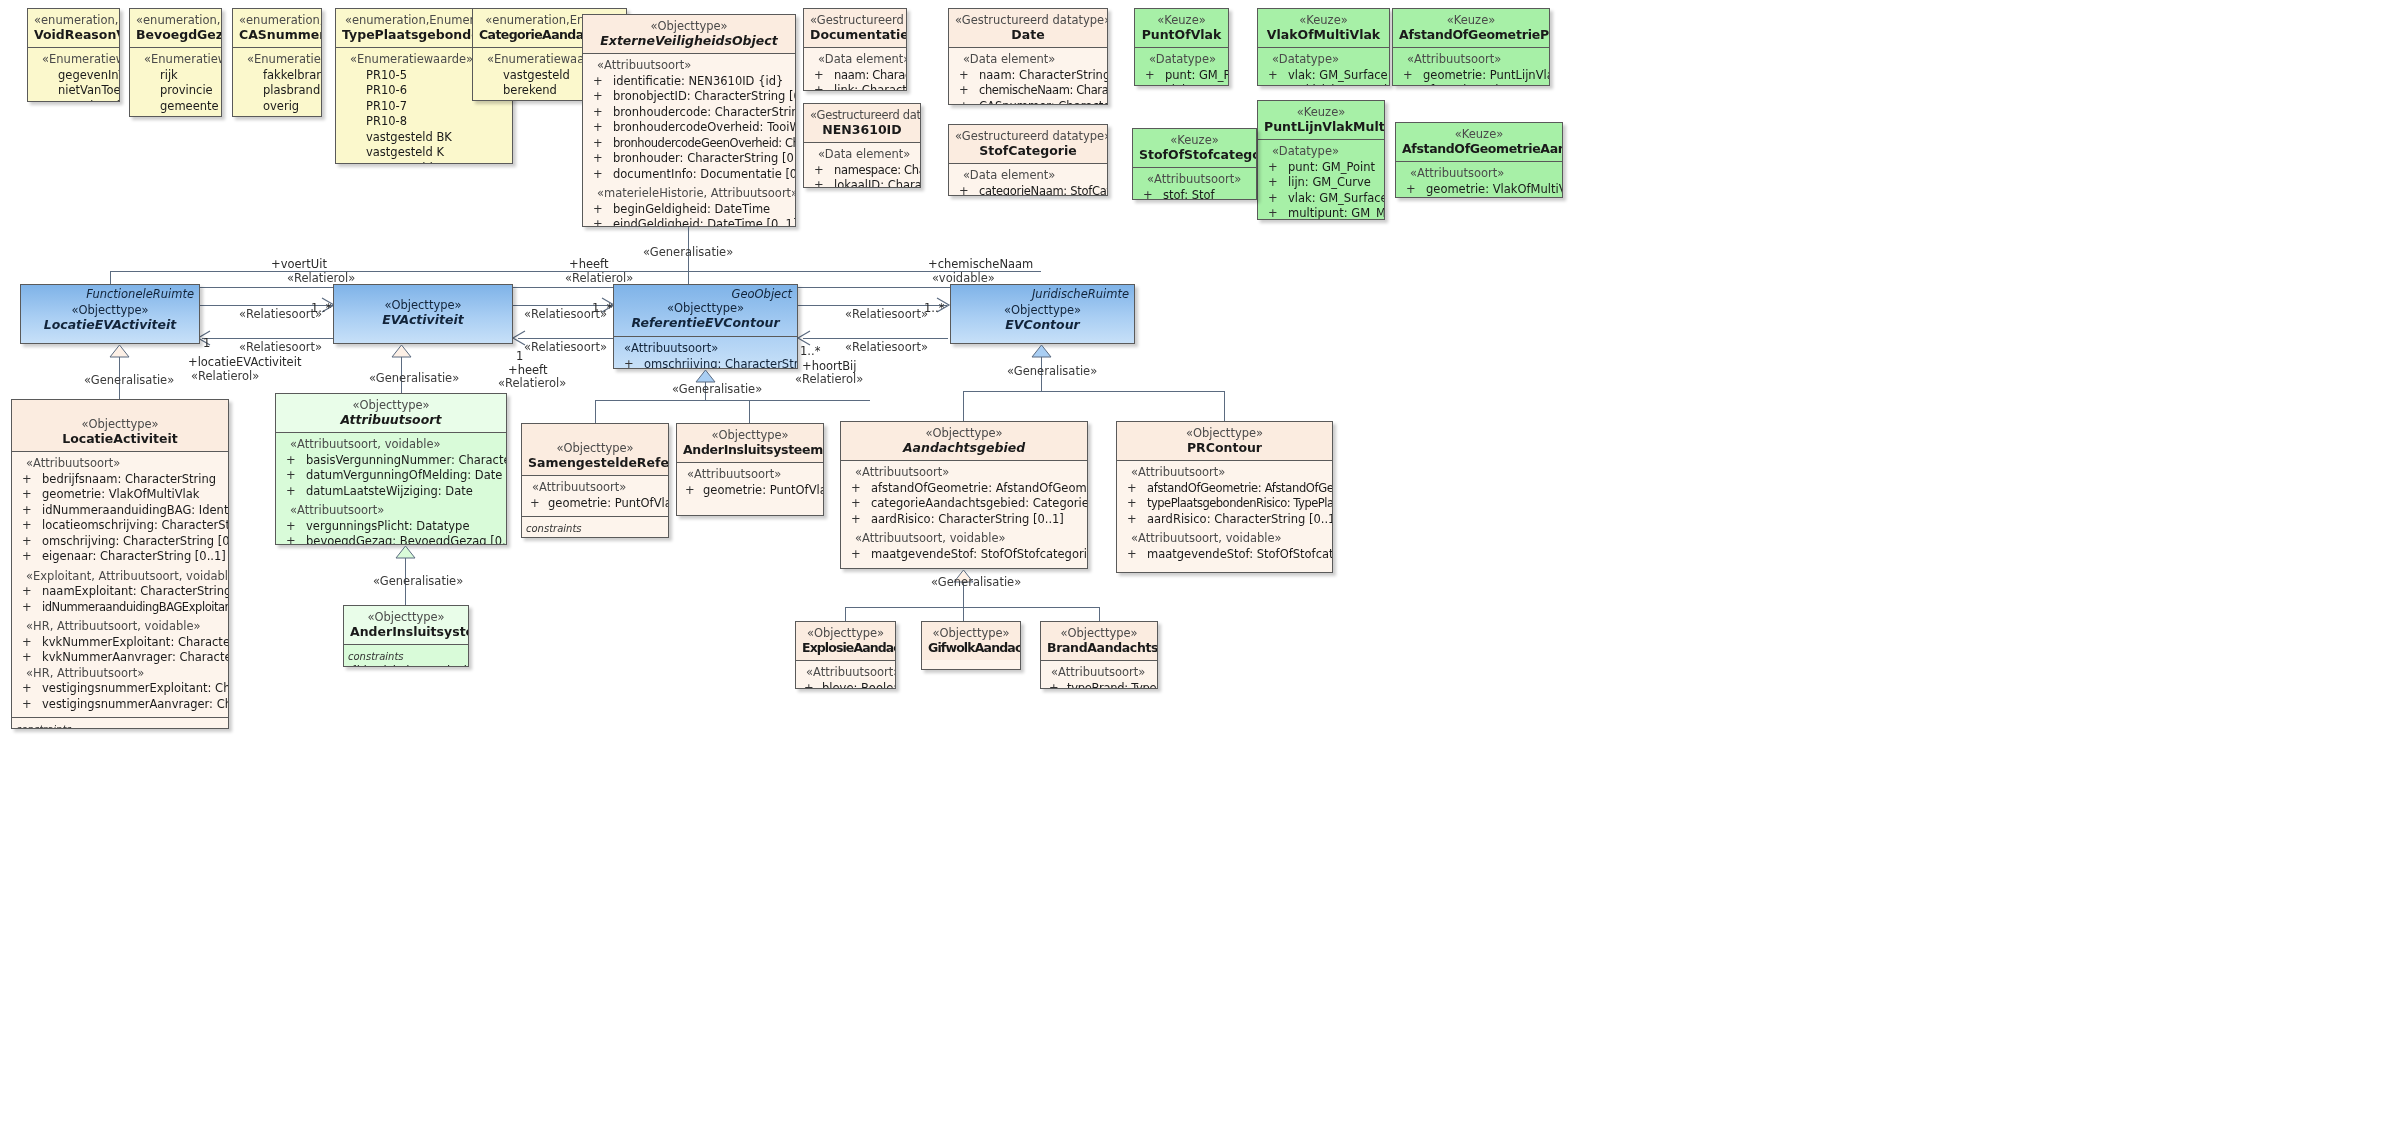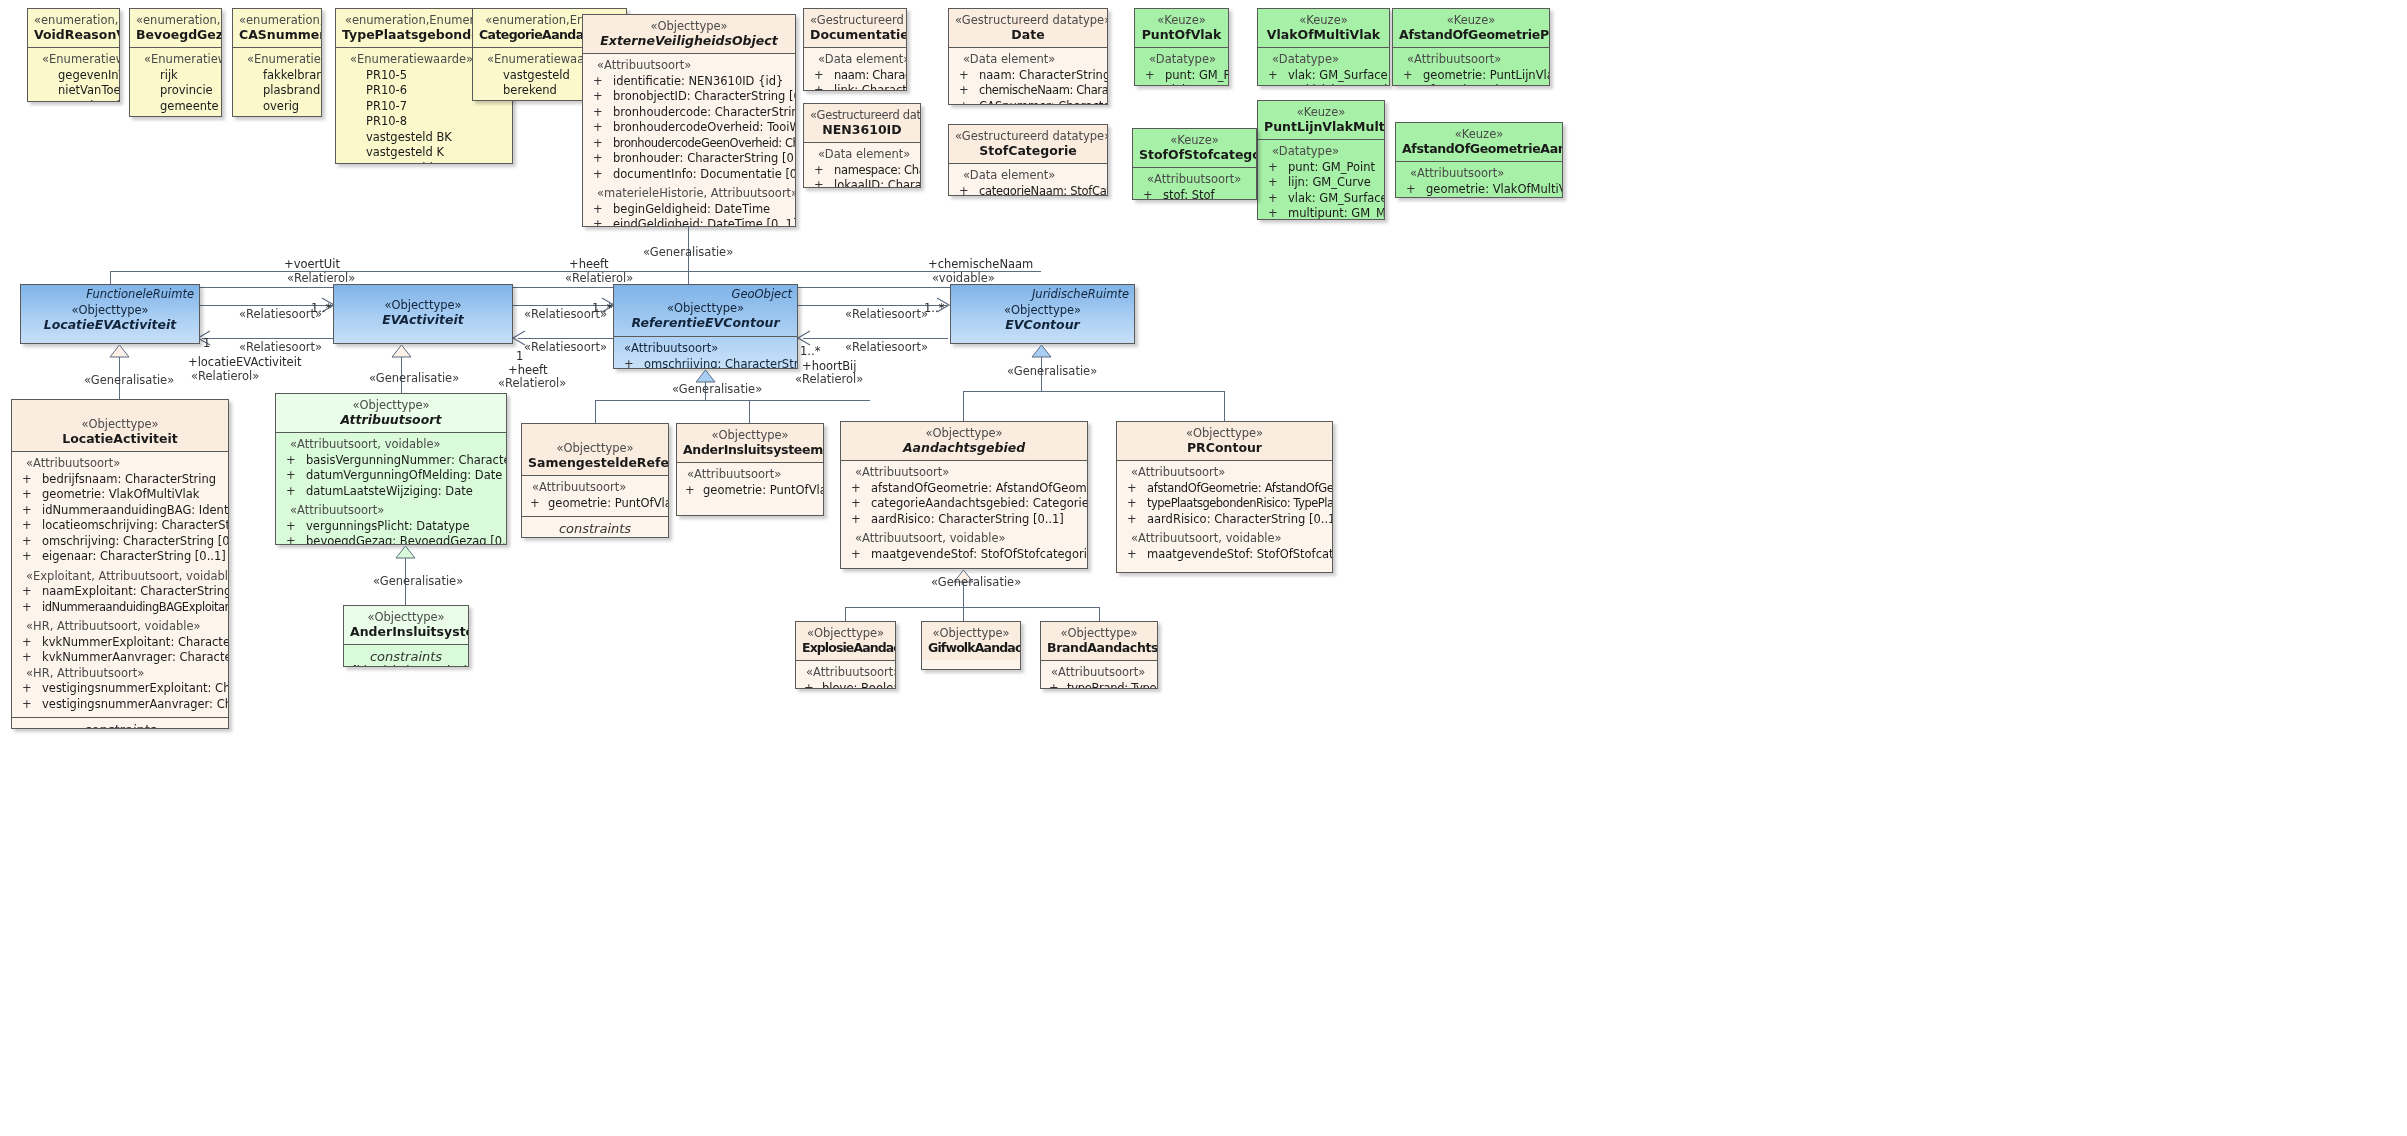--- a/index.html
+++ b/index.html
@@ -74,25 +74,24 @@
     padding-left:26px;
   }
   .attr .vis{
     position:absolute;
     left:6px;
     top:0;
     color:#333;
   }
   .attr.noplus{padding-left:26px;}
   .ctitle{
-    font-size:13px;
+    font-size:10px;
     line-height:15px;
     font-style:italic;
     color:#333;
-    text-align:center;
   }
   .cons{
     font-size:11.5px;
     line-height:15.5px;
     color:#1a1a1a;
     white-space:nowrap;
     padding-left:2px;
   }
   
   .yellow{background:#fbf8cc;}
@@ -351,21 +350,21 @@
   <div class="ln lnv" style="left:688px;top:227px;height:60px;"></div>
   <div class="ln lnh" style="left:110px;top:287px;width:895px;"></div>
   <div class="ln lnv" style="left:110px;top:287px;height:15px;"></div>
   <div class="ln lnv" style="left:422px;top:287px;height:15px;"></div>
   <div class="ln lnv" style="left:705px;top:287px;height:15px;"></div>
   <div class="ln lnv" style="left:1040px;top:287px;height:15px;"></div>
   <div class="lbl ster" style="left:643px;top:246px;">«Generalisatie»</div>
 
   <div class="ln lnh" style="left:110px;top:271px;width:554px;"></div>
   <div class="ln lnv" style="left:110px;top:271px;height:31px;"></div>
-  <div class="lbl" style="left:284px;top:258px;">+voertUit</div>
+  <div class="lbl" style="left:271px;top:258px;">+voertUit</div>
   <div class="lbl ster" style="left:287px;top:272px;">«Relatierol»</div>
 
   <div class="ln lnh" style="left:200px;top:305px;width:133px;"></div>
   <svg class="arrw" style="left:321px;top:297px;" width="16" height="16">
       <path d="M1,1 L13,8 L1,15" fill="none" stroke="#5b6b80" stroke-width="1.2"></path>
     </svg>
   <div class="lbl ster" style="left:239px;top:308px;">«Relatiesoort»</div>
   <div class="lbl" style="left:311px;top:302px;">1..*</div>
 
   <div class="ln lnh" style="left:202px;top:338px;width:131px;"></div>

